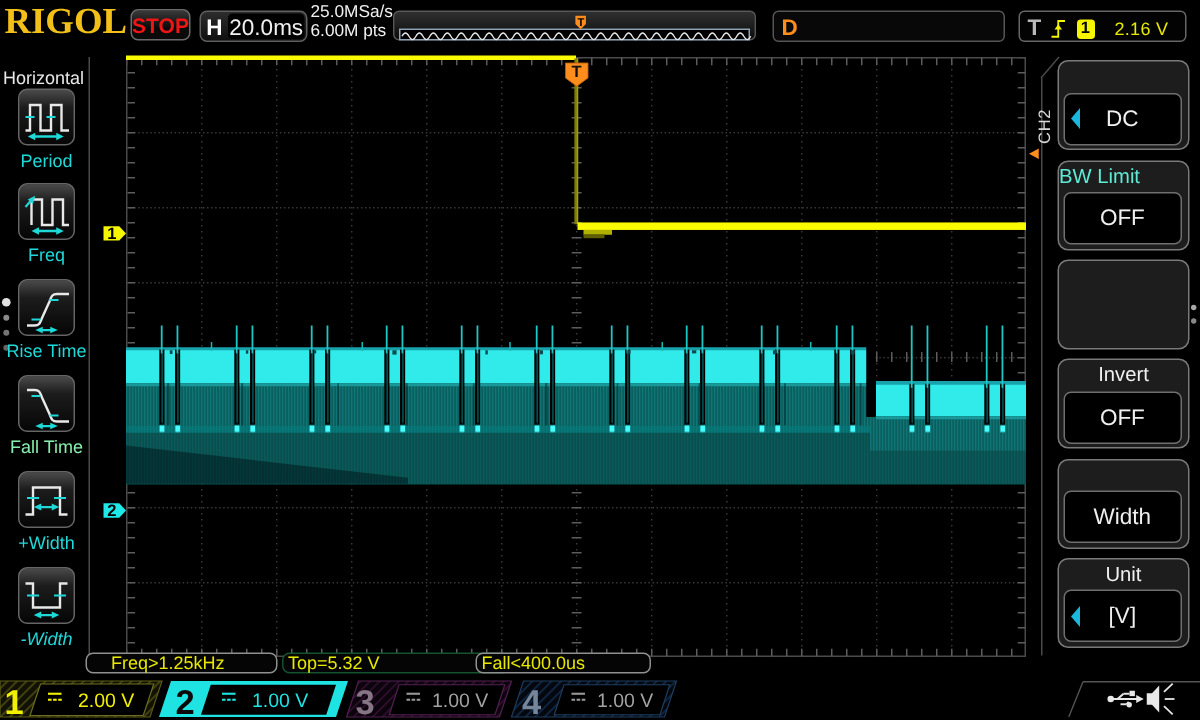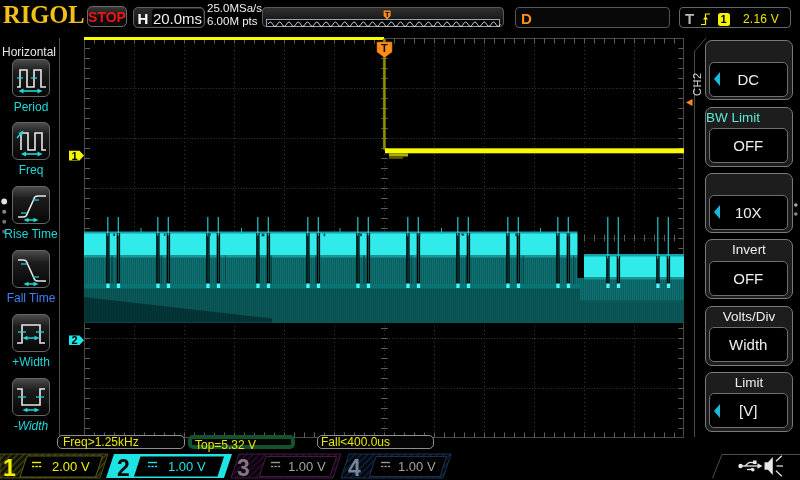--- a/index.html
+++ b/index.html
@@ -272,21 +272,21 @@
 <div style="position:absolute;left:0px;top:227.1px;width:62px;text-align:center;font-size:12px;color:#1fd8d8;">Rise Time</div>
 <div style="position:absolute;left:12px;top:249.9px;width:38px;height:38px;border:1px solid #666;border-radius:6px;background:linear-gradient(180deg,#4a4a4a,#1c1c1c 32%,#060606);">
 <svg width="38" height="38" viewBox="0 0 38 38">
       <path d="M5,9 H10 C13,9 13.5,10 15,14 L20,25 C21.5,29 22,30 25,30 H33" stroke="#e8e8e8" stroke-width="1.6" fill="none"></path>
 <line x1="8" y1="13" x2="14" y2="13" stroke="#1fd8d8" stroke-width="1.2"></line>
 <line x1="20" y1="26" x2="26" y2="26" stroke="#1fd8d8" stroke-width="1.2"></line>
 <line x1="14" y1="33" x2="22" y2="33" stroke="#1fd8d8" stroke-width="1.5"></line>
 <polygon points="10.5,33 15.5,30.8 15.5,35.2" fill="#1fd8d8"></polygon>
 <polygon points="25.5,33 20.5,30.8 20.5,35.2" fill="#1fd8d8"></polygon>
     </svg></div>
-<div style="position:absolute;left:0px;top:290.9px;width:62px;text-align:center;font-size:12px;color:#3b82f6;">Fall Time</div>
+<div style="position:absolute;left:0px;top:290.9px;width:62px;text-align:center;font-size:12px;color:#86efac;">Fall Time</div>
 <div style="position:absolute;left:12px;top:313.7px;width:38px;height:38px;border:1px solid #666;border-radius:6px;background:linear-gradient(180deg,#4a4a4a,#1c1c1c 32%,#060606);">
 <svg width="38" height="38" viewBox="0 0 38 38">
       <path d="M4,28 H9 V10 H27 V28 H32" stroke="#e8e8e8" stroke-width="1.6" fill="none"></path>
 <line x1="5" y1="17" x2="13" y2="17" stroke="#1fd8d8" stroke-width="1.3"></line>
 <line x1="23" y1="17" x2="31" y2="17" stroke="#1fd8d8" stroke-width="1.3"></line>
 <line x1="13" y1="23" x2="23" y2="23" stroke="#1fd8d8" stroke-width="1.5"></line>
 <polygon points="9.5,23 14.5,20.7 14.5,25.3" fill="#1fd8d8"></polygon>
 <polygon points="26.5,23 21.5,20.7 21.5,25.3" fill="#1fd8d8"></polygon>
     </svg></div>
 <div style="position:absolute;left:0px;top:354.7px;width:62px;text-align:center;font-size:12px;color:#1fd8d8;">+Width</div>
@@ -306,39 +306,34 @@
       <div style="position:absolute;left:4px;top:9.5px;width:0;height:0;border-right:6.5px solid #1ab8dc;border-top:7px solid transparent;border-bottom:7px solid transparent;"></div>
     </div>
   </div>
 <div style="position:absolute;left:705px;top:106.69999999999999px;width:88px;height:60px;background:#1d1d1d;border:1.5px solid #7a7a7a;border-radius:7px;">
 <div style="height:20px;line-height:20px;text-align:left;font-size:13.5px;color:#5eead4;">BW Limit</div>
 <div style="position:absolute;left:2.5px;right:4px;top:20.5px;height:35px;background:#000;border:1.3px solid #6f6f6f;border-radius:5px;">
 <div style="width:100%;height:100%;line-height:34px;text-align:center;font-size:15px;color:#efefef;">OFF</div>
     </div>
   </div>
 <div style="position:absolute;left:705px;top:173.0px;width:88px;height:60px;background:#1d1d1d;border:1.5px solid #7a7a7a;border-radius:7px;">
-<div style="position:absolute;left:2.5px;right:4px;top:20.5px;height:35px;background:#000;border:1.3px solid #6f6f6f;border-radius:5px;">
-<div style="width:100%;height:100%;line-height:34px;text-align:center;font-size:15px;color:#efefef;">10X</div>
-      <div style="position:absolute;left:4px;top:9.5px;width:0;height:0;border-right:6.5px solid #1ab8dc;border-top:7px solid transparent;border-bottom:7px solid transparent;"></div>
-    </div>
   </div>
 <div style="position:absolute;left:705px;top:239.3px;width:88px;height:60px;background:#1d1d1d;border:1.5px solid #7a7a7a;border-radius:7px;">
 <div style="height:20px;line-height:20px;text-align:center;font-size:13.5px;color:#efefef;">Invert</div>
 <div style="position:absolute;left:2.5px;right:4px;top:20.5px;height:35px;background:#000;border:1.3px solid #6f6f6f;border-radius:5px;">
 <div style="width:100%;height:100%;line-height:34px;text-align:center;font-size:15px;color:#efefef;">OFF</div>
     </div>
   </div>
 <div style="position:absolute;left:705px;top:305.6px;width:88px;height:60px;background:#1d1d1d;border:1.5px solid #7a7a7a;border-radius:7px;">
-<div style="height:20px;line-height:20px;text-align:center;font-size:13.5px;color:#efefef;">Volts/Div</div>
 <div style="position:absolute;left:2.5px;right:4px;top:20.5px;height:35px;background:#000;border:1.3px solid #6f6f6f;border-radius:5px;">
 <div style="width:100%;height:100%;line-height:34px;text-align:center;font-size:15px;color:#efefef;">Width</div>
     </div>
   </div>
 <div style="position:absolute;left:705px;top:371.90000000000003px;width:88px;height:60px;background:#1d1d1d;border:1.5px solid #7a7a7a;border-radius:7px;">
-<div style="height:20px;line-height:20px;text-align:center;font-size:13.5px;color:#efefef;">Limit</div>
+<div style="height:20px;line-height:20px;text-align:center;font-size:13.5px;color:#efefef;">Unit</div>
 <div style="position:absolute;left:2.5px;right:4px;top:20.5px;height:35px;background:#000;border:1.3px solid #6f6f6f;border-radius:5px;">
 <div style="width:100%;height:100%;line-height:34px;text-align:center;font-size:15px;color:#efefef;">[V]</div>
       <div style="position:absolute;left:4px;top:9.5px;width:0;height:0;border-right:6.5px solid #1ab8dc;border-top:7px solid transparent;border-bottom:7px solid transparent;"></div>
     </div>
   </div>
 <div style="position:absolute;left:691px;top:66px;height:30px;width:12px;writing-mode:vertical-rl;transform:rotate(180deg);font-size:11px;color:#d8d8d8;letter-spacing:0.5px;">CH2</div>
-<div style="position:absolute;left:57px;top:435px;width:128px;height:13.5px;background:#050505;border:1px solid #909090;border-radius:5px;font-size:12px;line-height:13px;color:#e8e800;padding-left:5px;">Freq&gt;1.25kHz</div>
-<div style="position:absolute;left:188px;top:435px;width:107px;height:13.5px;background:#050505;border:4px solid #14532d;border-radius:5px;font-size:12px;line-height:13px;color:#e8e800;padding-left:3px;">Top=5.32 V</div>
+<div style="position:absolute;left:57px;top:435px;width:128px;height:13.5px;background:#050505;border:1px solid #909090;border-radius:5px;font-size:12px;line-height:13px;color:#e8e800;padding-left:16px;">Freq&gt;1.25kHz</div>
+<div style="position:absolute;left:188px;top:435px;width:152px;height:13.5px;background:#050505;border:1px solid #14532d;border-radius:5px;font-size:12px;line-height:13px;color:#e8e800;padding-left:3px;">Top=5.32 V</div>
 <div style="position:absolute;left:317px;top:435px;width:117px;height:13.5px;background:#050505;border:1px solid #909090;border-radius:5px;font-size:12px;line-height:13px;color:#e8e800;padding-left:3px;">Fall&lt;400.0us</div>
 </body></html>

